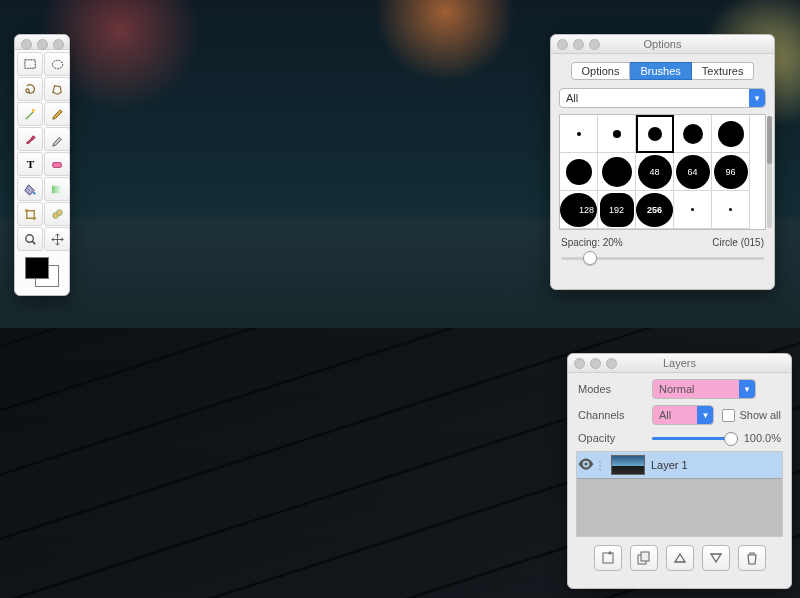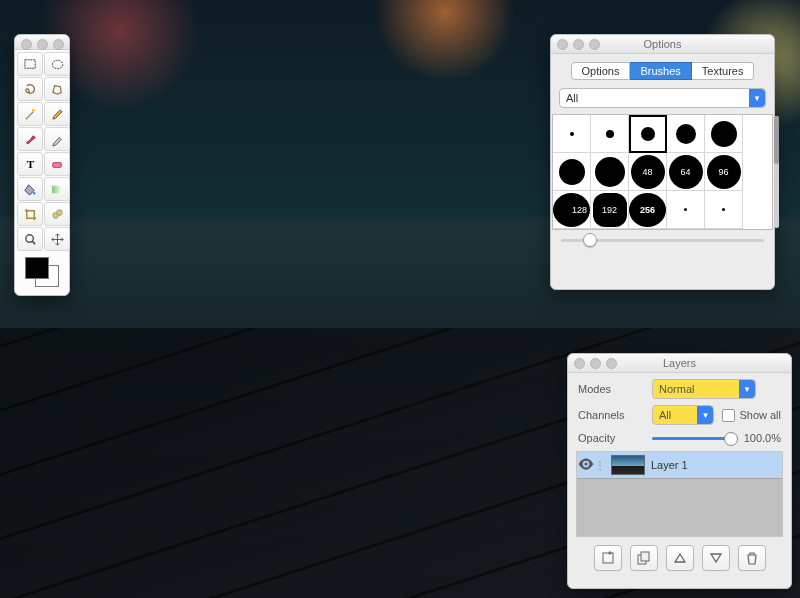--- a/index.html
+++ b/index.html
@@ -39,37 +39,37 @@
   .segbtn{font-size:11px;padding:2px 10px;border:1px solid #b8b8b8;background:#fff;color:#333}
   .segbtn:first-child{border-radius:4px 0 0 4px}
   .segbtn:last-child{border-radius:0 4px 4px 0;border-left:none}
   .segbtn+.segbtn{border-left:none}
   .segbtn.sel{background:#3b88e0;color:#fff;border-color:#2a6fc1}
   .dropdown{display:flex;align-items:center;margin:0 8px 6px 8px}
   .dropdown .dd{flex:1;height:18px;border:1px solid #bcbcbc;border-radius:4px;background:#fff;
      display:flex;align-items:center;padding:0 6px;font-size:11px;position:relative}
   .dd .cap{position:absolute;right:0;top:0;bottom:0;width:16px;background:#3a82f0;border-radius:0 4px 4px 0;
      display:flex;align-items:center;justify-content:center;color:#fff;font-size:9px}
-  .brushwrap{position:relative;margin:0 1px}
+  .brushwrap{position:relative;margin:0 8px}
   .brushgrid{display:grid;grid-template-columns:repeat(5,38px);grid-auto-rows:38px;border:1px solid #bdbdbd;background:#fff}
   .cell{border-right:1px solid #d6d6d6;border-bottom:1px solid #d6d6d6;display:flex;align-items:center;justify-content:center;position:relative;background:#fff}
   .cell.sel{outline:2px solid #000;outline-offset:-2px;z-index:1}
   .dot{border-radius:50%;background:#000;color:#fff;display:flex;align-items:center;justify-content:center;font-size:9px}
   .minidot{width:3px;height:3px;border-radius:50%;background:#000}
   .vscroll{position:absolute;right:-6px;top:2px;bottom:2px;width:5px;border-radius:3px;background:#cfcfcf}
   .vthumb{width:5px;height:48px;border-radius:3px;background:#9e9e9e}
   .spacerow{display:flex;justify-content:space-between;margin:7px 10px 2px 10px;font-size:10px;color:#444}
   .slider{position:relative;margin:2px 10px 0 10px;height:16px}
   .track{position:absolute;left:0;right:0;top:7px;height:3px;border-radius:2px;background:#cfcfcf}
   .thumb{position:absolute;top:1px;width:12px;height:12px;border-radius:50%;background:#fff;border:1px solid #9c9c9c;box-shadow:0 1px 1px rgba(0,0,0,.2)}
   
   .layers{left:567px;top:353px;width:223px;height:234px}
   .lrow{display:flex;align-items:center;margin:6px 10px;font-size:11px;color:#555}
   .lrow .lbl{width:56px;margin-right:18px}
-  .selectbox{flex:1;height:18px;border:1px solid #bcbcbc;border-radius:4px;background:#fde047;position:relative;
+  .selectbox{flex:1;height:18px;border:1px solid #bcbcbc;border-radius:4px;background:#f9a8d4;position:relative;
      display:flex;align-items:center;padding:0 6px;font-size:11px}
   .selectbox .cap{position:absolute;right:0;top:0;bottom:0;width:16px;background:#3a82f0;border-radius:0 4px 4px 0;
      display:flex;align-items:center;justify-content:center;color:#fff;font-size:9px}
   .chk{width:11px;height:11px;border:1px solid #9a9a9a;border-radius:2px;background:#fff;margin:0 4px 0 8px}
   .opslider{flex:1;position:relative;height:14px;margin-right:6px}
   .opslider .tr{position:absolute;left:0;right:0;top:6px;height:3px;border-radius:2px;background:#cfcfcf}
   .opslider .fl{position:absolute;left:0;top:6px;height:3px;border-radius:2px;background:#3a82f0}
   .opslider .th{position:absolute;top:1px;width:12px;height:12px;border-radius:50%;background:#fff;border:1px solid #8a8a8a}
   .layerlist{margin:4px 8px;border:1px solid #c8c8c8;background:#bfbfbf;height:84px;overflow:hidden}
   .layerrow{height:26px;background:#b9d5f4;display:flex;align-items:center;border-bottom:1px solid #a5a5a5}
@@ -259,20 +259,24 @@
             <div class="minidot"></div>
           </div>
           <div class="cell">
             <div class="minidot"></div>
           </div>
         </div>
       <div class="vscroll">
           <div class="vthumb"></div>
         </div>
     </div>
+    <div class="spacerow">
+      <span>Spacing: 20%</span>
+      <span>Circle (015)</span>
+    </div>
     <div class="slider">
       <div class="track"></div>
       <div class="thumb" style="left:22px"></div>
     </div>
   </div>
 
   <div class="panel layers">
     <div class="titlebar">
       <div class="traffic">
           <span class="tl"></span>

